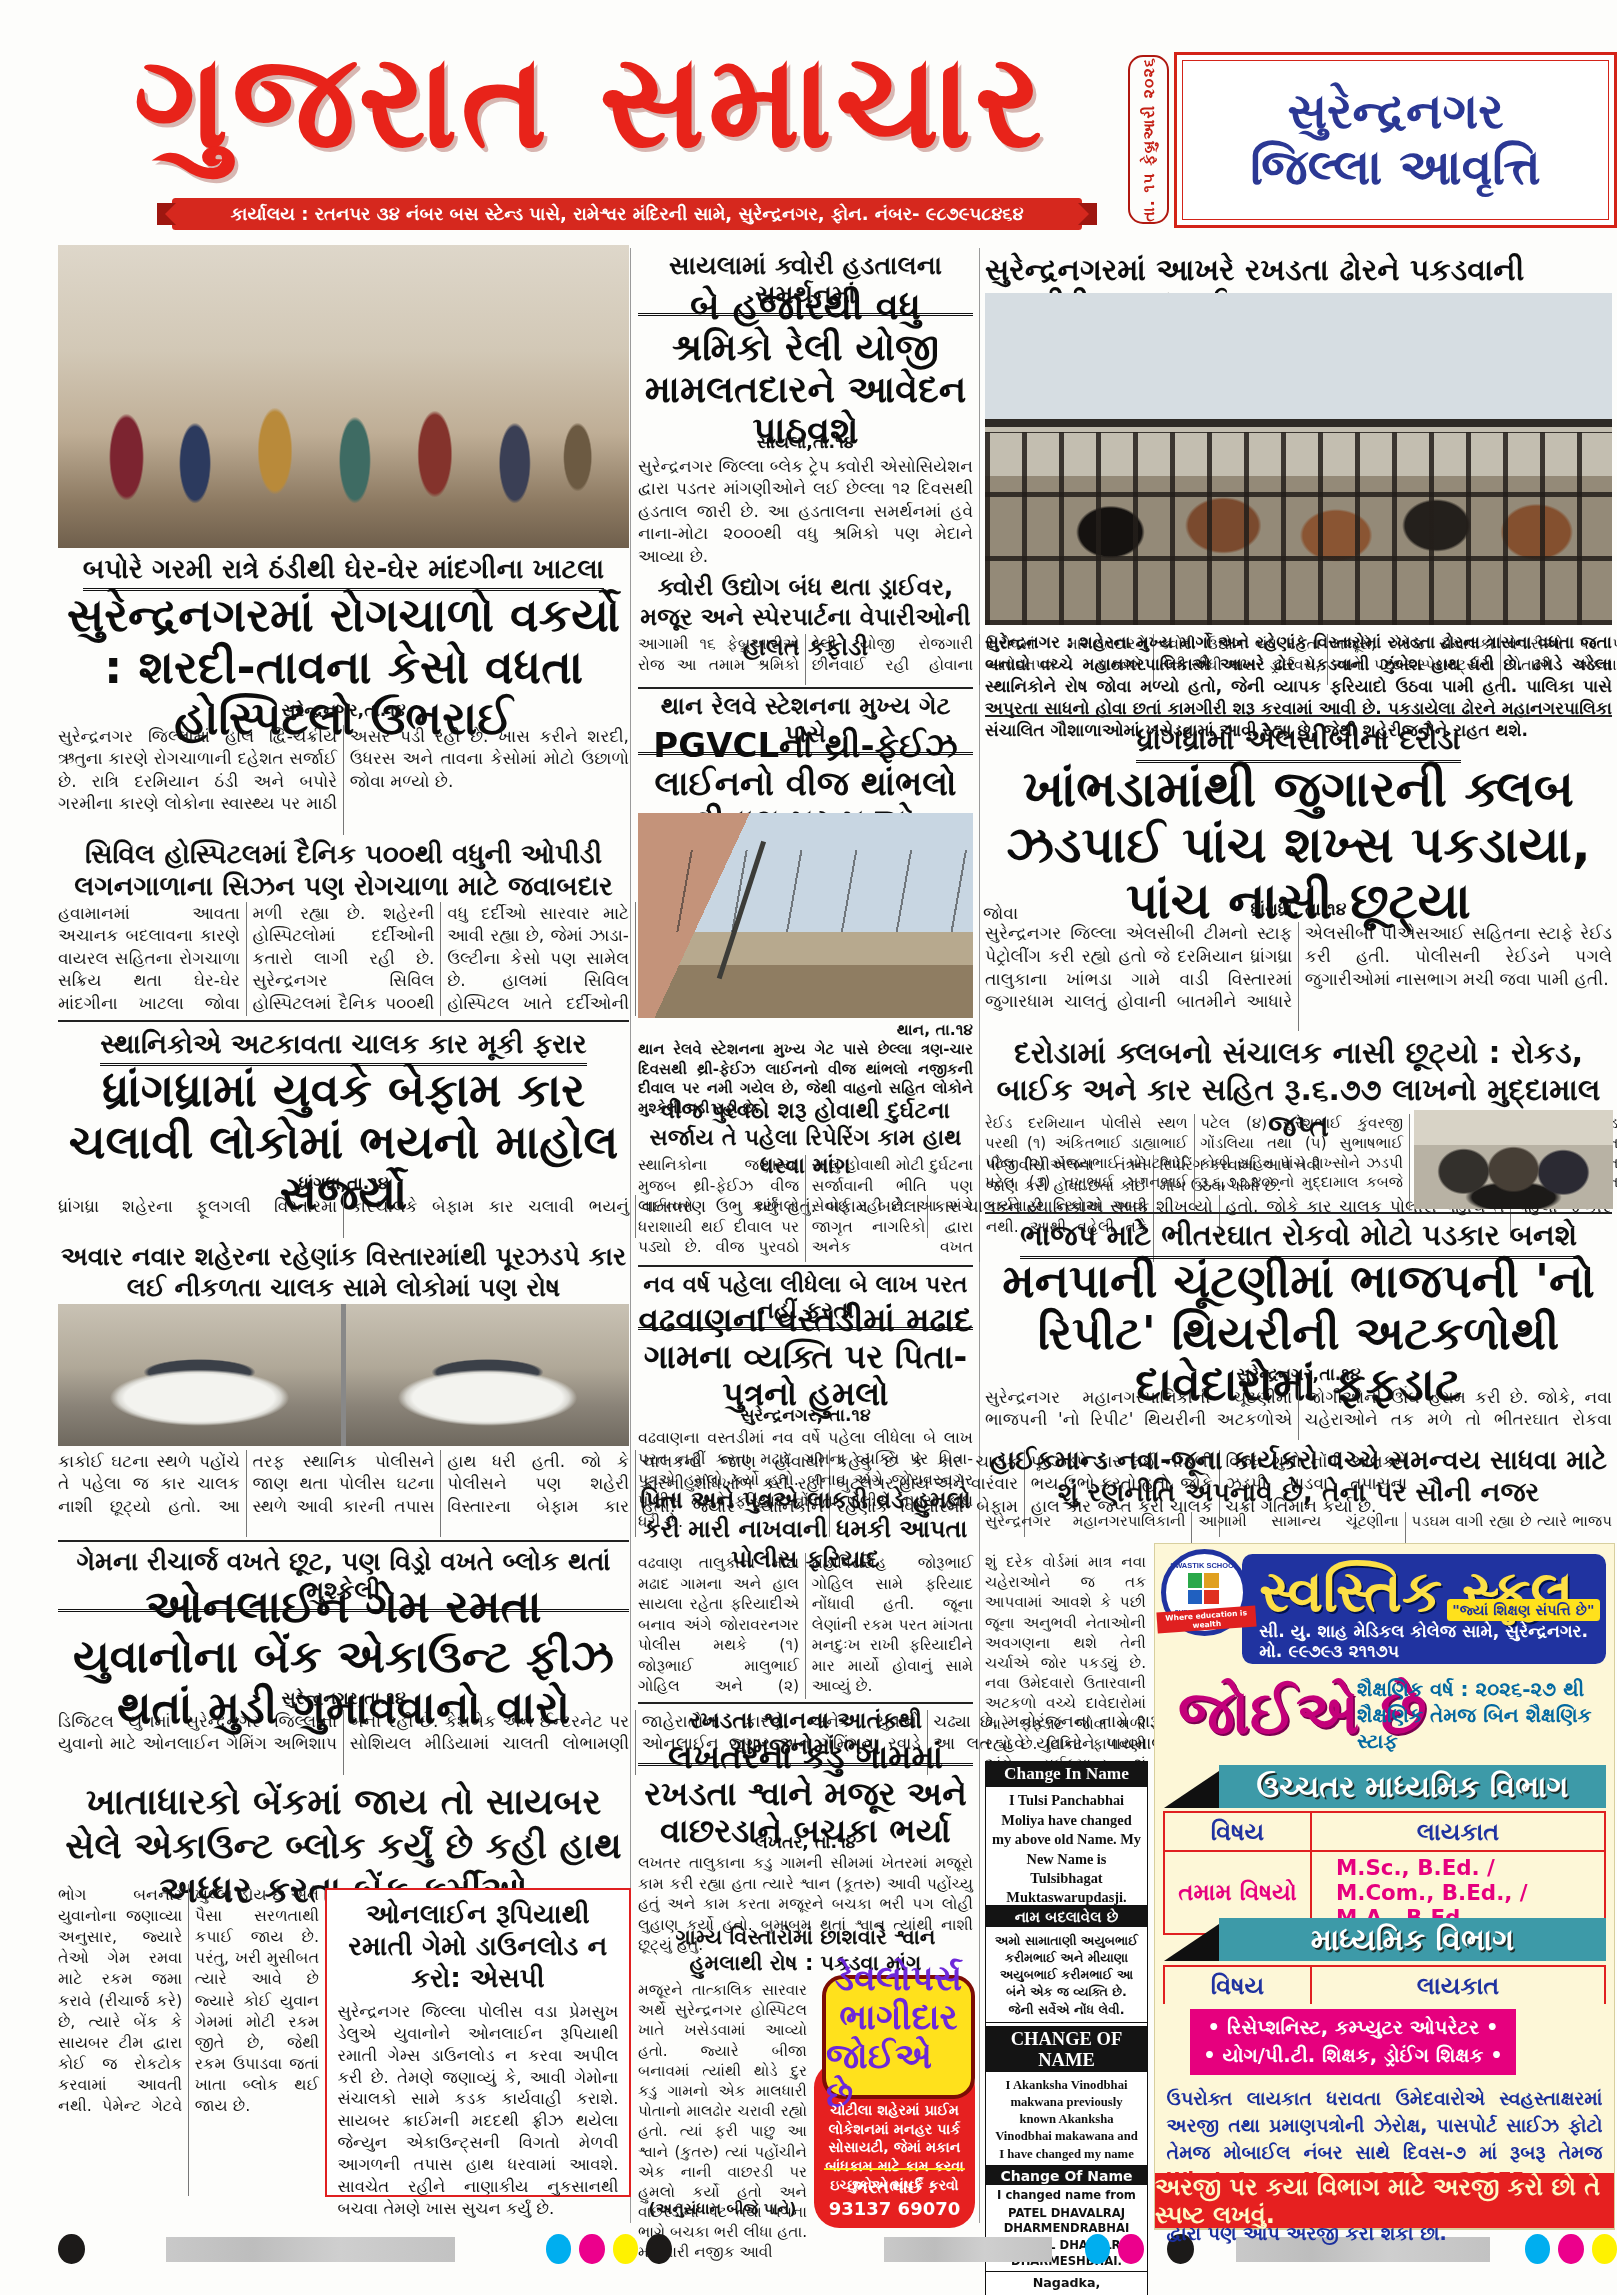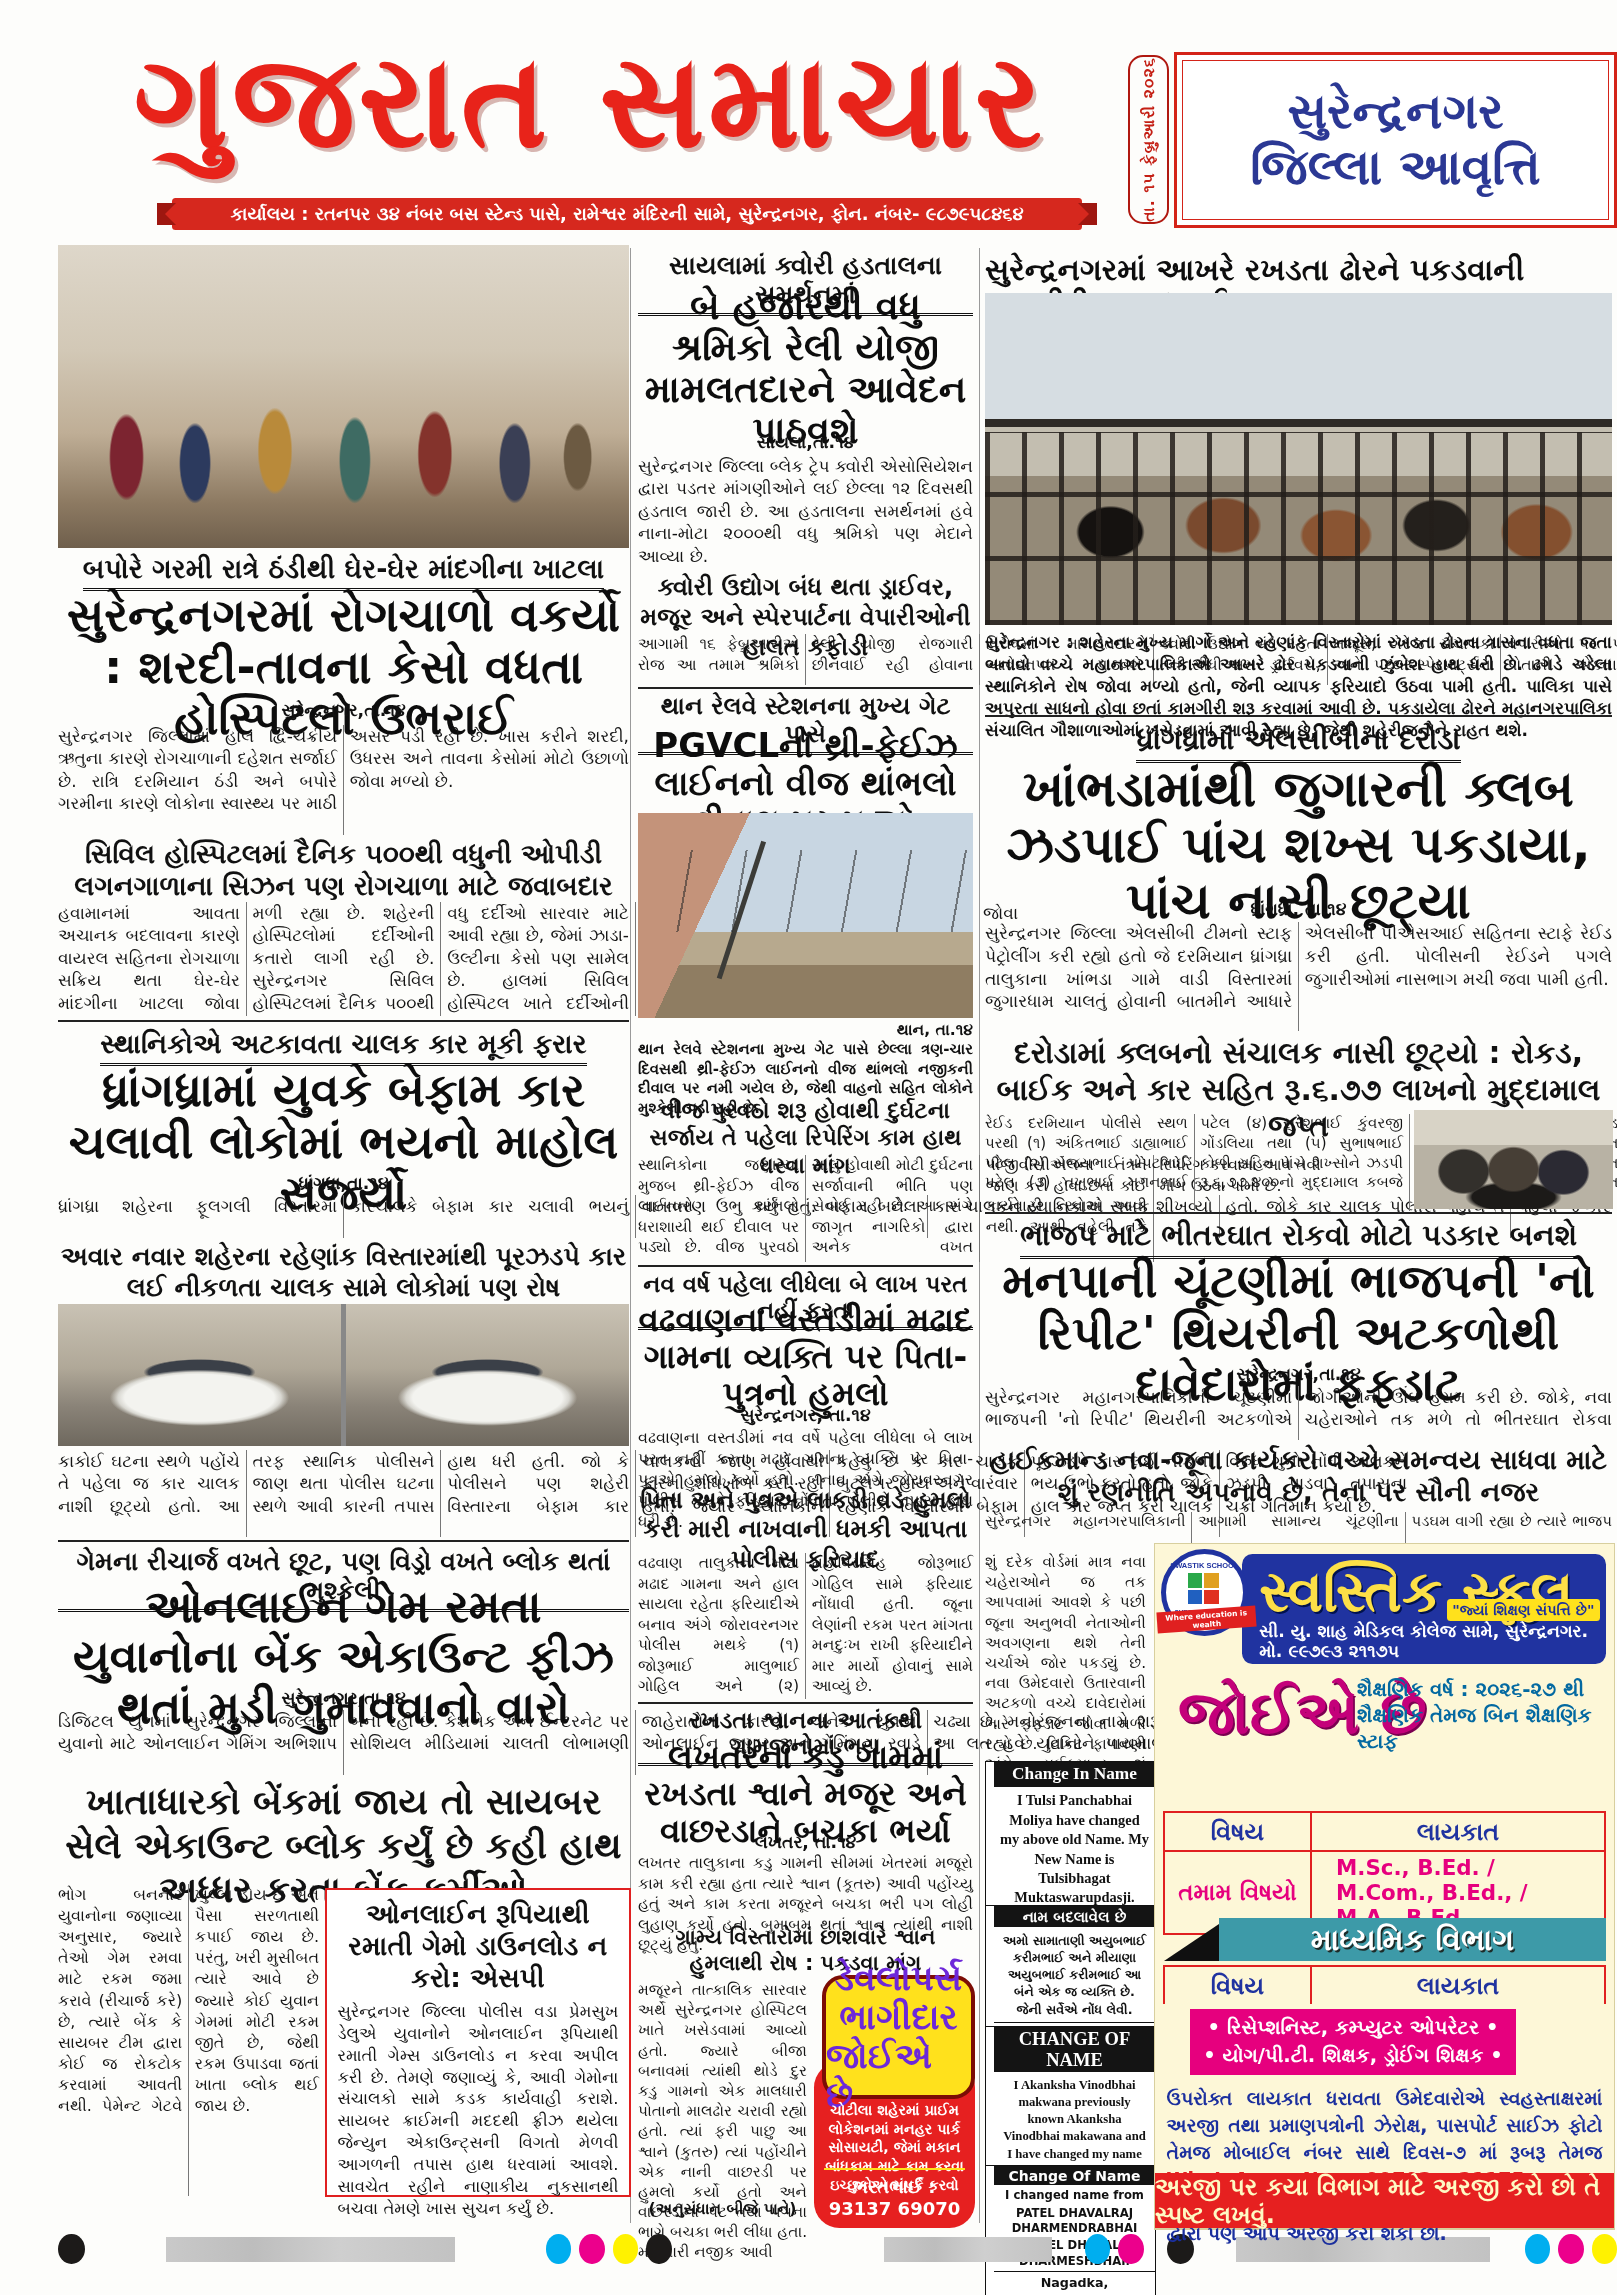--- a/index.html
+++ b/index.html
@@ -80,21 +80,21 @@
      radial-gradient(69px 23px at 50% 88%,#1c1a18 0 60%,transparent 70%),
      linear-gradient(180deg,#d8d3c6 0 35%,#b8b2a4 35% 100%);}
   .caption{font-weight:700;font-size:17px;line-height:1.3;text-align:justify;}
 
   
   .spbox{border:2.9px solid #e02020;background:#fff;padding:8px 10.4px;}
   .spbox .t{font-weight:800;font-size:26.6px;text-align:center;line-height:1.2;}
   .spbox .b{font-size:16.5px;line-height:1.33;text-align:justify;margin-top:7px;}
 
   
-  .clsad{border:1.7px solid #111;background:#fff;padding-left:8px;}
+  .clsad{border:1.7px solid #111;background:#fff;}
   .clsad .hd{background:#141414;color:#fff;text-align:center;font-weight:800;}
   .clsad .bd{text-align:center;font-weight:700;line-height:1.35;padding:4.6px 5.8px;}
   .clsad .ad2{border-top:1.2px solid #111;font-weight:800;text-align:center;padding:3.5px 4.6px;line-height:1.3;}
   .serif{font-family:"Liberation Serif","DejaVu Serif",serif;}
 
   
   .devwrap{}
   .dev-red{position:absolute;left:0;top:121px;width:100%;height:254px;background:#e62020;border-radius:25.4px;}
   .dev-pink{position:absolute;left:6%;top:92px;width:88%;height:69px;background:#f6b9b4;border-radius:23px;}
   .dev-yellow{position:absolute;left:8px;top:0;width:calc(100% - 16px);height:173px;background:#ffe11c;
@@ -299,20 +299,21 @@
           <i style="background:#e0a020;"></i>
           <i style="background:#2060c0;"></i>
           <i style="background:#e03020;"></i>
         </div>
       <div class="txt" style="bottom:15px;font-size:6.4px;">SURENDRANAGAR</div>
       <div class="sw-rib nm">Where education is wealth</div>
     </div>
     <div class="sw-wanted nm">જોઈએ છે</div>
     <div class="sw-intro nm"><span>શૈક્ષણિક વર્ષ : ૨૦૨૬-૨૭ થી</span><br><span>શૈક્ષણિક તેમજ બિન શૈક્ષણિક સ્ટાફ</span></div>
 
+    <div class="sw-sec nm" style="top:221px;">ઉચ્ચતર માધ્યમિક વિભાગ</div>
     <div class="sw-table" style="top:267px;">
       <div class="sw-row">
           <div class="sw-c1 blue nm" style="font-size:24px;">વિષય</div>
           <div class="sw-c2 blue nm" style="font-size:24px;justify-content:center;">લાયકાત</div>
         </div>
       <div class="sw-row">
           <div class="sw-c1 mag nm" style="font-size:23px;">તમામ વિષયો</div>
           <div class="sw-c2 mag nm" style="font-size:21.4px;margin-left:16px;">M.Sc., B.Ed. / M.Com., B.Ed., / M.A., B.Ed.</div>
         </div>
     </div>

